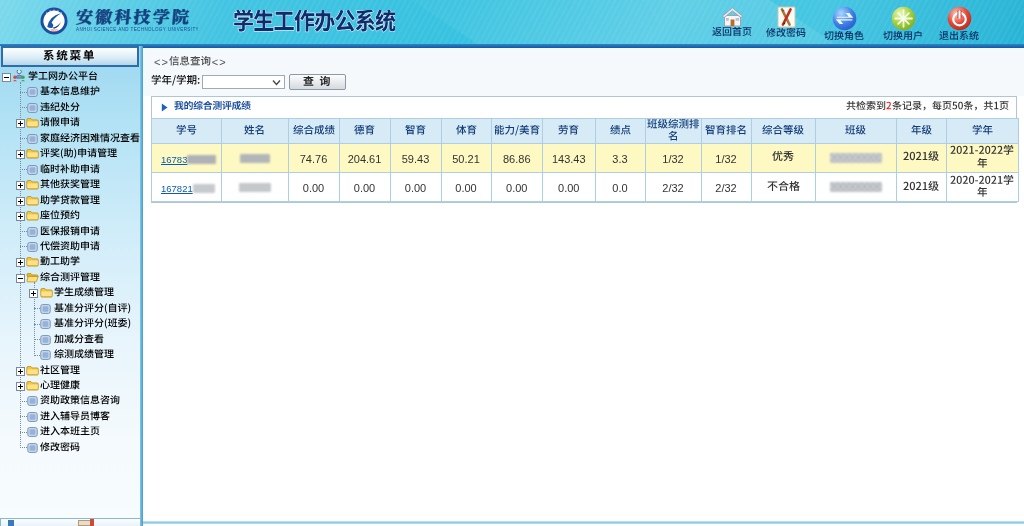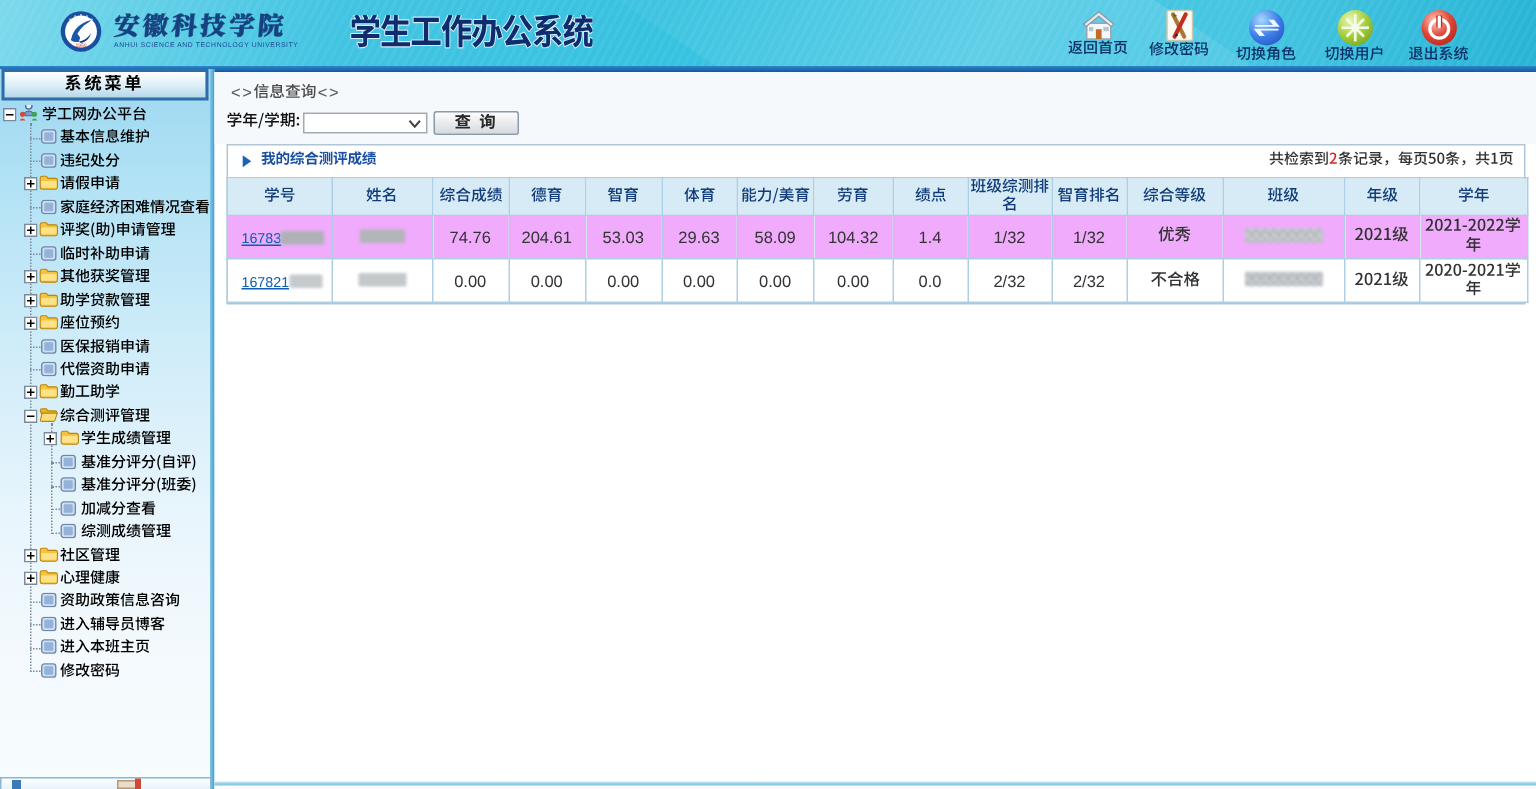--- a/index.html
+++ b/index.html
@@ -17,21 +17,21 @@
 .menubox{position:absolute;left:1px;top:46px;width:138px;height:21px;border:2px solid #2e6da8;
  background:linear-gradient(#feffff,#dceef7 55%,#b5d7e9);display:flex;justify-content:center;align-items:center}
 .trow{position:absolute;left:0;height:15px;width:140px;overflow:hidden}
 .trow .ic{position:absolute;top:50%;transform:translateY(-50%)}
 .main{position:absolute;left:143px;top:48px;width:881px;height:478px;background:#fff}
 .topstrip{position:absolute;left:0;top:0;width:881px;height:47.5px;background:#f5f9fc}
 .panel{position:absolute;left:8px;top:47.5px;width:866px;height:107px;background:#fff;border:1px solid #b0c6d4}
 .tbl{position:absolute;left:-1px;top:21px;width:866px;border-collapse:collapse;table-layout:fixed}
 .tbl td{border:1px solid #aecfe3;text-align:center;vertical-align:middle;padding:0;overflow:hidden}
 .tbl tr.hd td{background:#d7ebf7;height:24.5px}
-.tbl tr.r1 td{background:#f0abfc;height:29px}
+.tbl tr.r1 td{background:#fef9c3;height:29px}
 .tbl tr.r2 td{background:#ffffff;height:29.5px}
 .cellc{display:flex;justify-content:center;align-items:center}
 .num{font-size:11px;color:#333}
 .blur{background:conic-gradient(#c6cace 25%,#b4b8bc 0 50%,#c9cdd1 0 75%,#babec2 0) 0 0/6px 6px;filter:blur(1.2px);border-radius:1px;display:inline-block}
 .lnk{color:#0c5cb0;font-size:9.5px;text-decoration:underline;white-space:nowrap}
 .btn{position:absolute;border:1px solid #8a9aa8;border-radius:2px;background:linear-gradient(#fdfdfd,#e9ebed 50%,#d6dade);display:flex;justify-content:center;align-items:center}
 .sel{position:absolute;border:1px solid #a0aab2;background:#fff}
 .botline{position:absolute;left:143px;top:521px;width:881px;height:3px;background:linear-gradient(#cfeaf5,#7fc4e2 60%,#cfeaf5)}
 .botbox{position:absolute;left:0;top:518px;width:141px;height:8px;border:1px solid #8ab8d4;border-bottom:none;background:linear-gradient(#fdfeff,#e8f3f9)}
 .icn{position:absolute;top:6px;width:0}
@@ -1018,25 +1018,25 @@
                   </g>
                 </svg>
               </div>
             </td>
           </tr>
           <tr class="r1">
             <td style="text-align:left"><span class="lnk" style="margin-left:9px">16783<span class="blur" style="width:29px;height:9px;vertical-align:-1px;background:#aeb2b6"></span></span></td>
             <td><span class="blur" style="width:30px;height:9px;background:#b2b6b8"></span></td>
             <td><span class="num">74.76</span></td>
             <td><span class="num">204.61</span></td>
-            <td><span class="num">53.03</span></td>
-            <td><span class="num">29.63</span></td>
-            <td><span class="num">58.09</span></td>
-            <td><span class="num">104.32</span></td>
-            <td><span class="num">1.4</span></td>
+            <td><span class="num">59.43</span></td>
+            <td><span class="num">50.21</span></td>
+            <td><span class="num">86.86</span></td>
+            <td><span class="num">143.43</span></td>
+            <td><span class="num">3.3</span></td>
             <td><span class="num">1/32</span></td>
             <td><span class="num">1/32</span></td>
             <td>
               <div class="cellc">
                 <svg class="t " width="22.0" height="12.8" viewBox="0 0 22.0 12.8">
                   <g transform="translate(0 9.02) scale(0.011000 -0.011000)" fill="#333">
                     <use href="#gs54f18" x="0"></use>
                     <use href="#gs579c0" x="1000"></use>
                   </g>
                 </svg>

